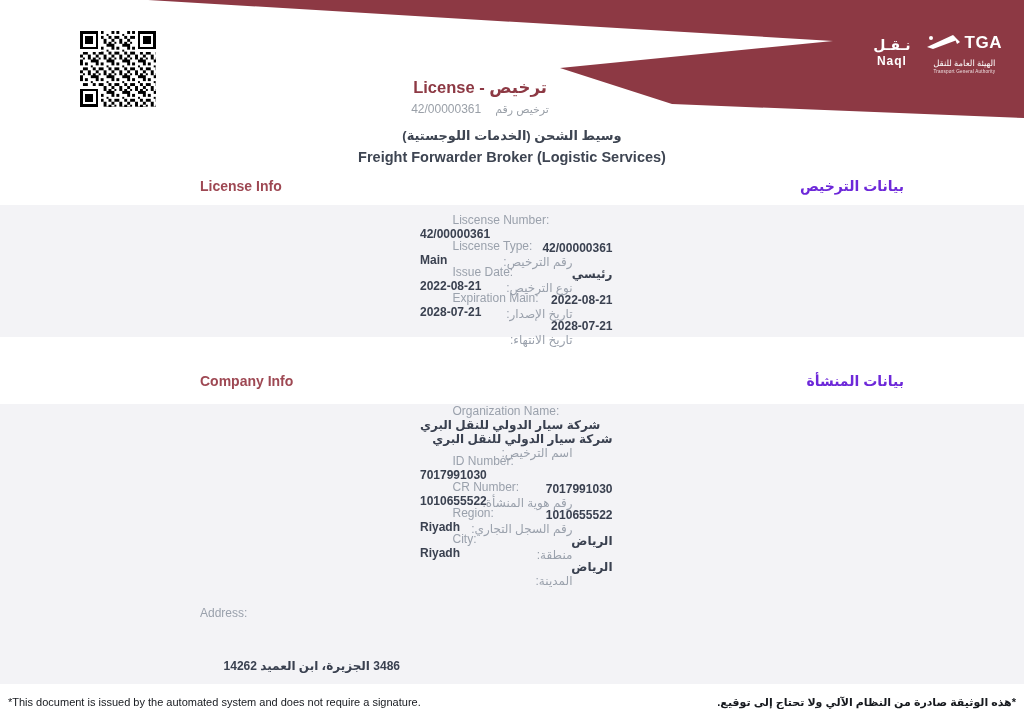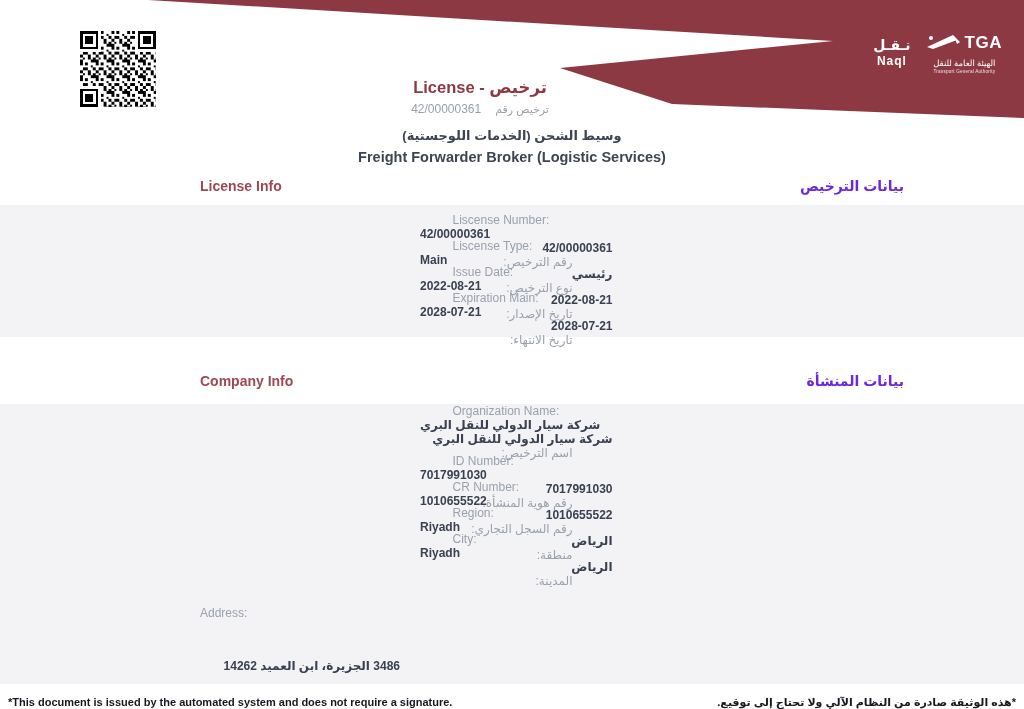--- a/index.html
+++ b/index.html
@@ -49,21 +49,21 @@
   .row .value-en{width:185px;color:#3a4150;font-weight:bold;}
   .row .value-ar{width:200px;color:#3a4150;font-weight:bold;text-align:right;direction:rtl;}
   .row .label-ar{width:120px;color:#9aa1ac;text-align:right;direction:rtl;}
   .row.tall{height:auto;align-items:flex-start;line-height:18px;gap:35px;}
   .row.org{margin-top:12px;}
   .row.gap-top{margin-top:24px;}
   .row.address{margin-top:46px;min-height:36px;}
 
   
   .footer{margin-top:12px;padding:0 8px;display:flex;justify-content:space-between;align-items:baseline;color:#16191e;}
-  .footer .en{font-size:11px;font-weight:bold;}
+  .footer .en{font-size:11px;font-weight:normal;}
   .footer .ar{font-size:11px;font-weight:bold;direction:rtl;}
 </style>
 </head>
 <body>
 
 <div class="page">
 
   <div class="header">
     <svg class="band-svg" width="1024" height="125" viewBox="0 0 1024 125">
       <polygon points="148,0 1024,0 1024,118 672,104 560,68 833,41" fill="#8d3944"></polygon>

